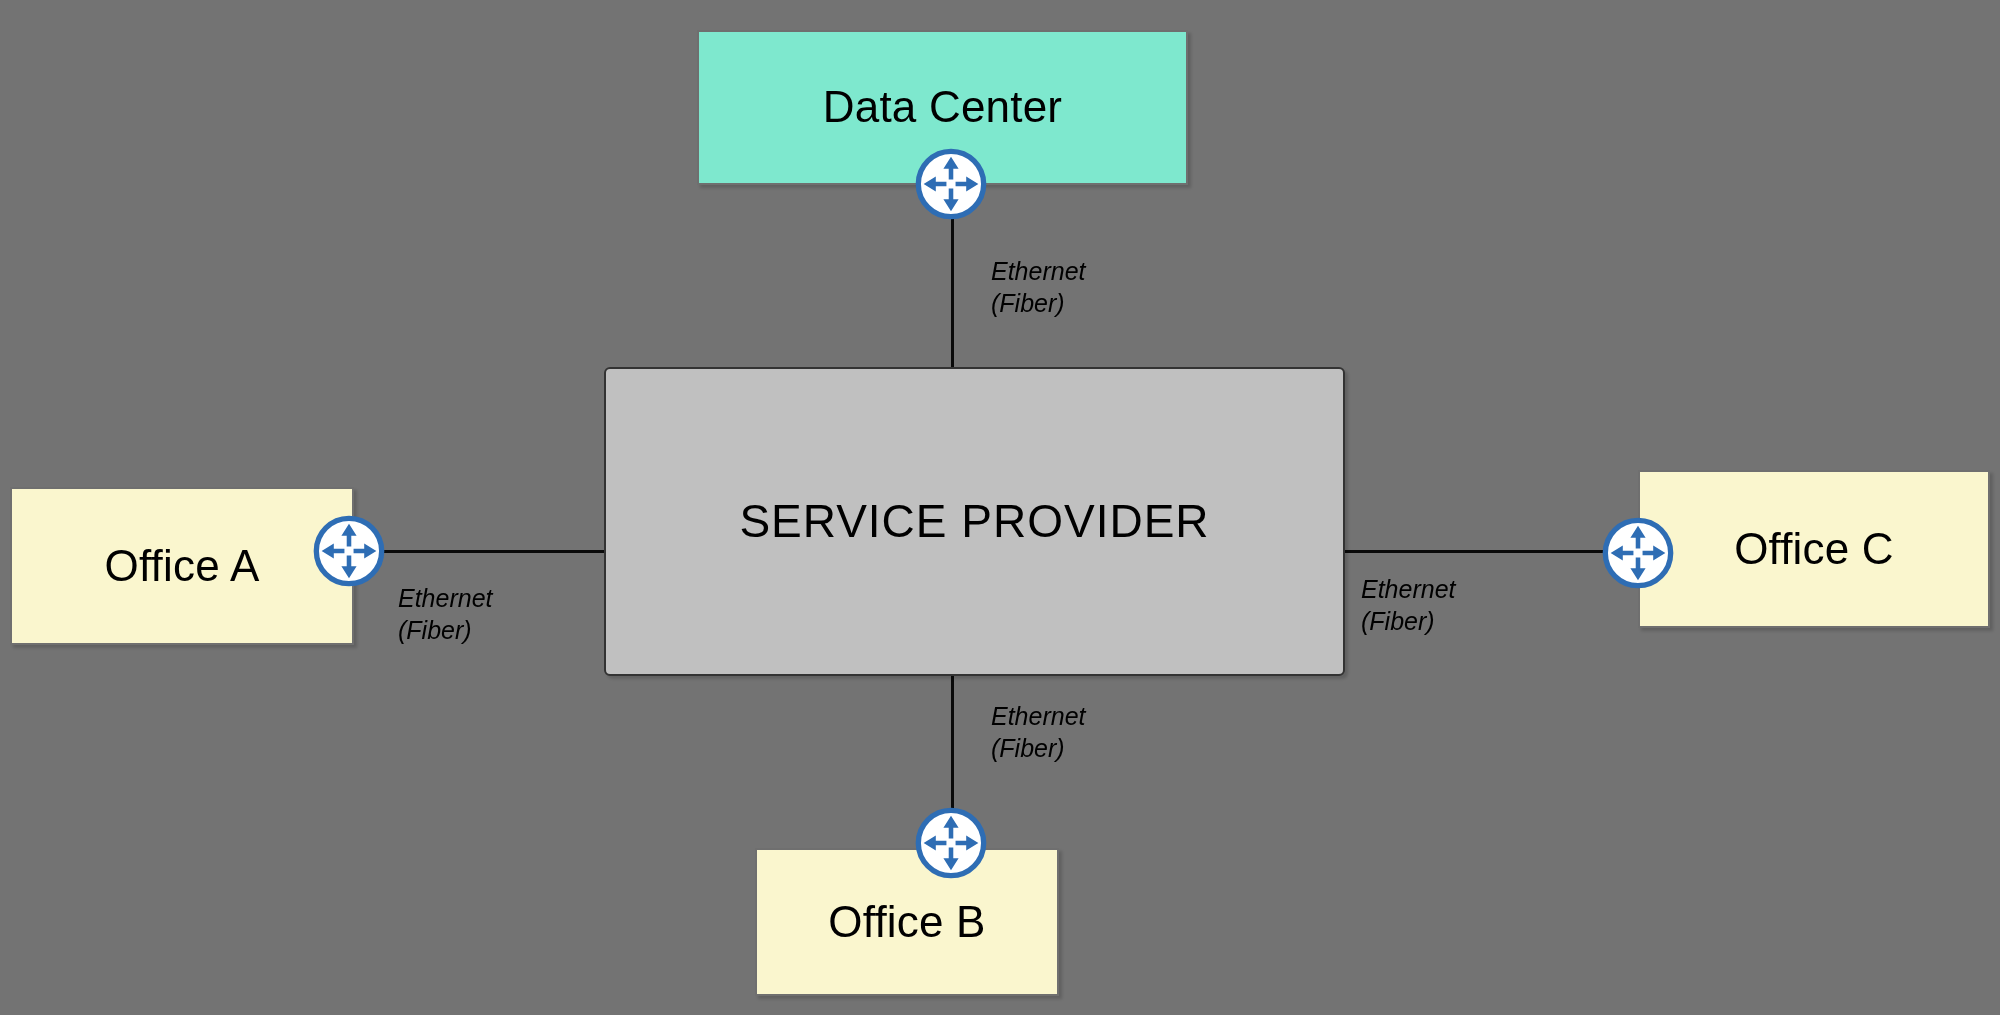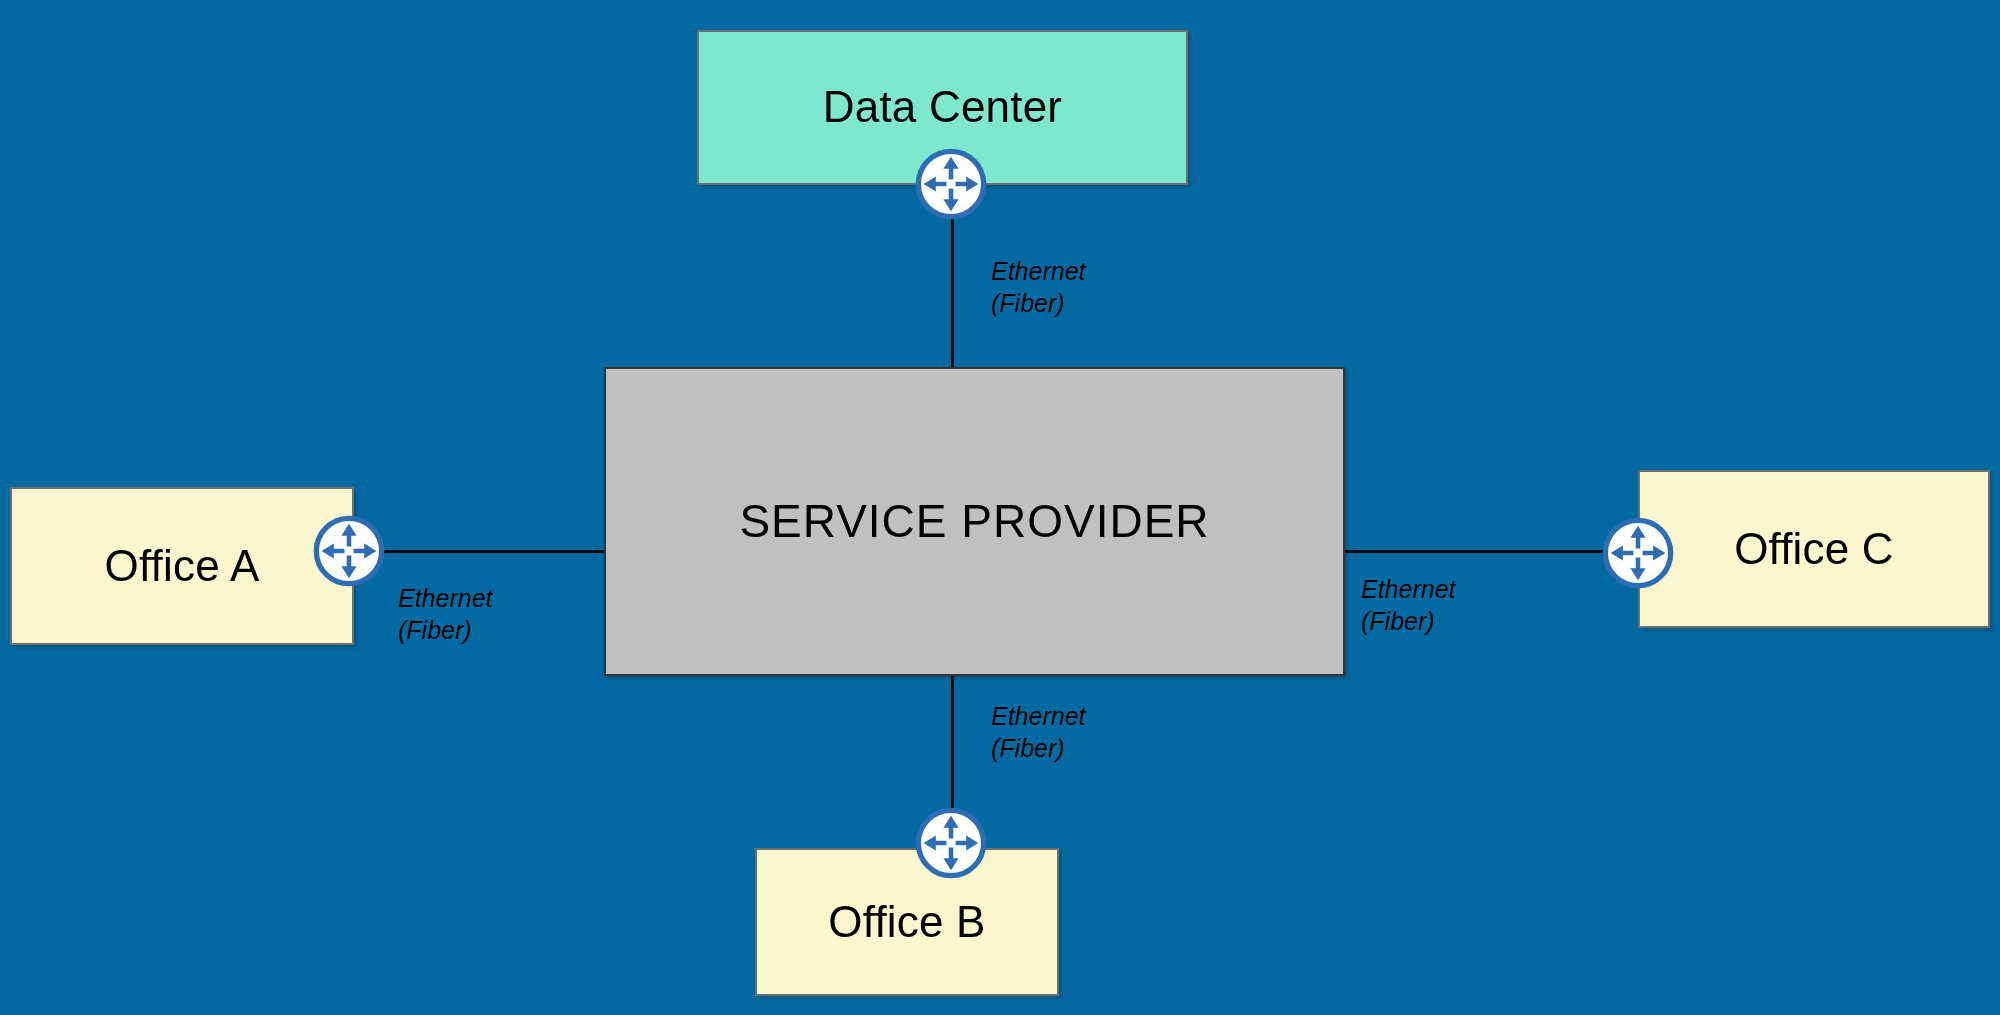--- a/index.html
+++ b/index.html
@@ -38,21 +38,21 @@
   }
   .node-label.caps {
     font-size: 46px;
     letter-spacing: 1px;
   }
 
   #node-datacenter {
     left: 697px; top: 30px; width: 491px; height: 155px;
   }
   #node-service-provider {
-    left: 604px; top: 367px; width: 741px; height: 309px;
+    left: 604px; top: 367px; width: 741px; height: 309px; border-radius: 6px;
   }
   #node-office-a {
     left: 10px; top: 470px; width: 344px; height: 158px;
   }
   #node-office-c {
     left: 1638px; top: 470px; width: 352px; height: 158px;
   }
   #node-office-b {
     left: 755px; top: 848px; width: 304px; height: 148px;
   }
@@ -93,21 +93,21 @@
   .router svg { display: block; width: 100%; height: 100%; }
 
   #router-datacenter { left: 913px; top: 146px; }
   #router-office-b   { left: 913px; top: 805px; }
   #router-office-a   { left: 311px; top: 513px; }
   #router-office-c   { left: 1600px; top: 515px; }
 </style>
 </head>
 <body>
 
-<div id="canvas" style="background: #0369a1;">
+<div id="canvas" style="background: #737373;">
 
   <div class="link vertical" id="link-datacenter"></div>
   <div class="link vertical" id="link-office-b"></div>
   <div class="link horizontal" id="link-office-a"></div>
   <div class="link horizontal" id="link-office-c"></div>
 
   <div class="node" id="node-datacenter" style="background: rgb(126, 232, 206); border-color: rgb(111, 111, 111);">
     <span class="node-label">Data Center</span>
   </div>
 

